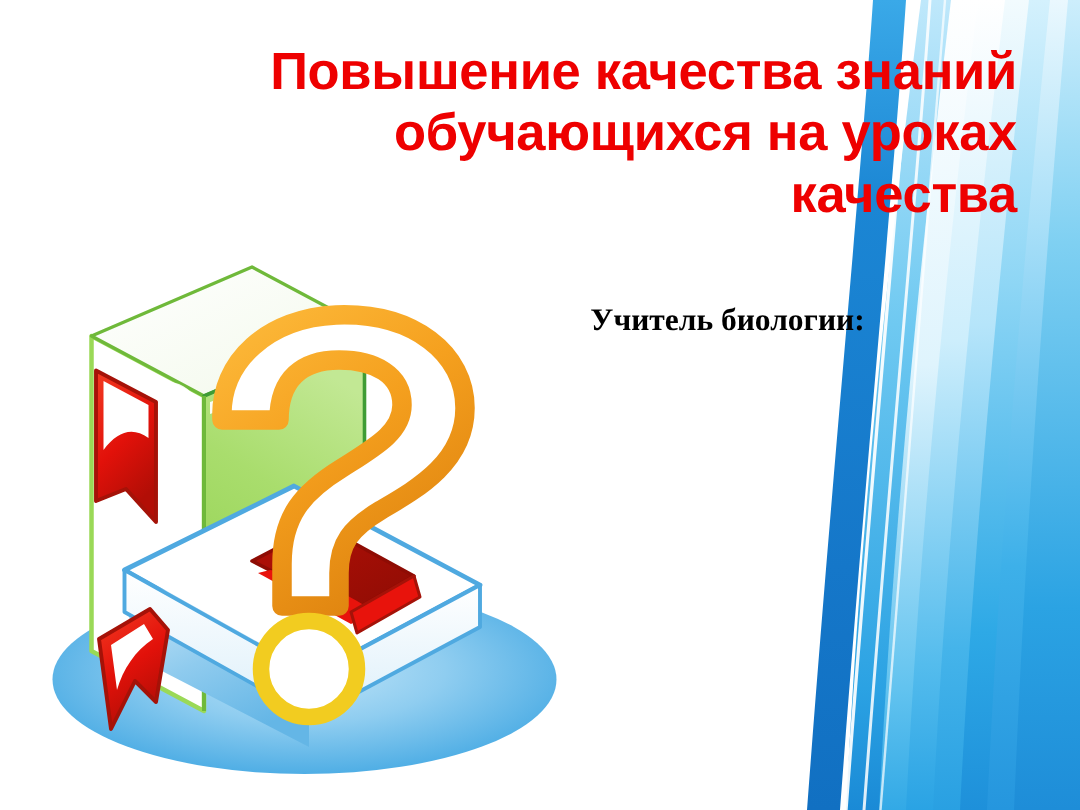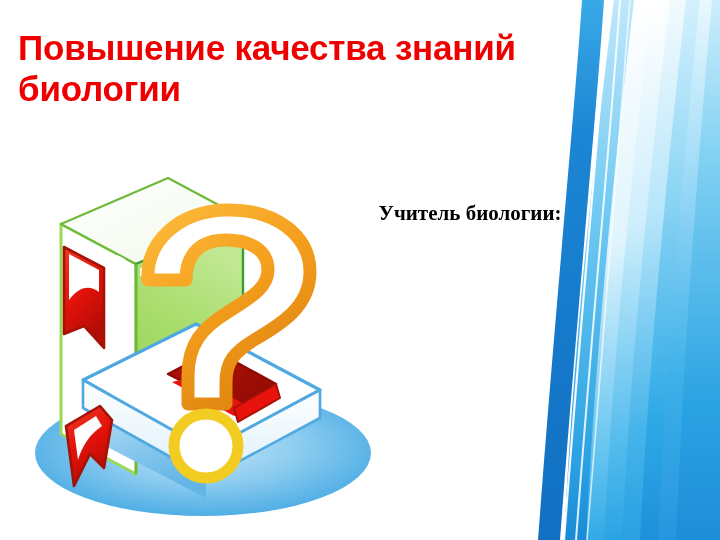--- a/index.html
+++ b/index.html
@@ -25,37 +25,37 @@
     height: 540px;
     pointer-events: none;
   }
 
   
   #title-block {
     position: absolute;
     left: 18px;
     top: 27px;
     width: 660px;
-    text-align: left;
+    text-align: right;
     z-index: 5;
   }
   .title-line {
     color: #ee0000;
     font-family: "Liberation Sans", sans-serif;
     font-weight: bold;
     font-size: 35px;
     line-height: 41px;
     letter-spacing: -0.2px;
     white-space: nowrap;
   }
 
   
   #subtitle-block {
     position: absolute;
-    left: 345px;
+    left: 360px;
     top: 200px;
     width: 250px;
     text-align: center;
     z-index: 5;
   }
   .subtitle-line {
     color: #000000;
     font-family: "Liberation Serif", serif;
     font-weight: bold;
     font-size: 21px;
@@ -156,21 +156,22 @@
              L 30 540
              C 48 300, 66 120, 74 0 Z" fill="url(#gBandA)"></path>
 
     <path d="M 78 0 C 70 120, 52 300, 34 540" stroke="#ffffff" stroke-width="2.2" fill="none" opacity="0.92"></path>
     <path d="M 90 0 C 82 120, 64 300, 46 540" stroke="#ffffff" stroke-width="2.0" fill="none" opacity="0.85"></path>
     <path d="M 100 0 C 92 120, 75 300, 57 540" stroke="#ffffff" stroke-width="1.6" fill="none" opacity="0.7"></path>
   </svg>
 
   <div id="title-block">
     <div class="title-line">Повышение качества знаний</div>
-    <div class="title-line">биологии</div>
+    <div class="title-line">обучающихся на уроках</div>
+    <div class="title-line">качества</div>
   </div>
 
   <div id="subtitle-block">
     <div class="subtitle-line">Учитель биологии:</div>
   </div>
 
   <svg id="books-illustration" viewBox="0 0 350 355">
     <defs>
       <radialGradient id="gShadow" cx="50%" cy="45%" r="62%">
         <stop offset="0%" stop-color="#bfe4f8"></stop>

